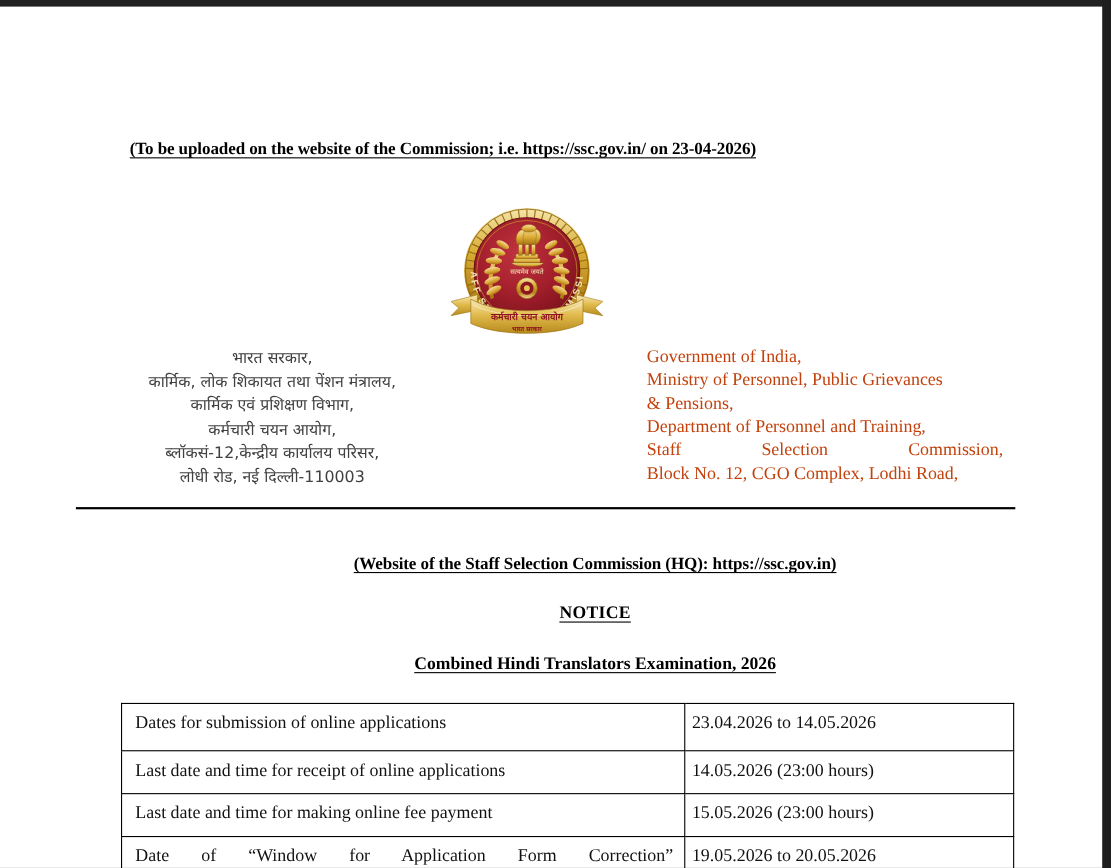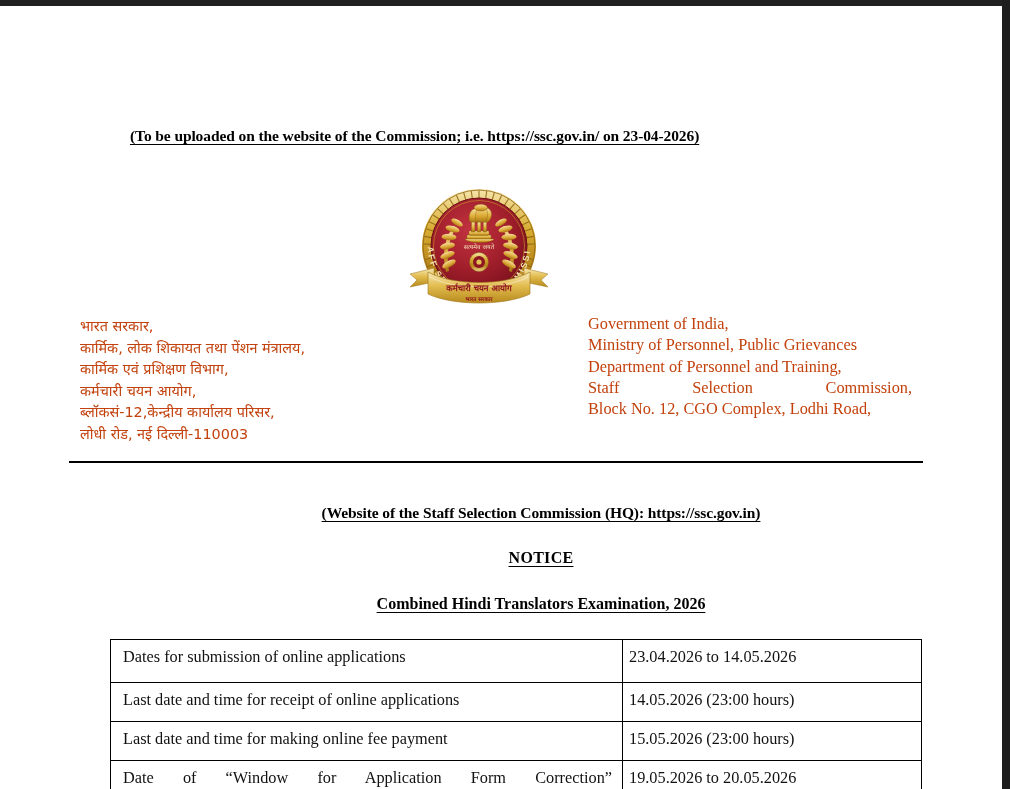--- a/index.html
+++ b/index.html
@@ -33,21 +33,21 @@
     left: 0; top: 6px;
     width: 1002px;
     height: 783px;
     background: #ffffff;
     overflow: hidden;
   }
 
   
   #upload-notice {
     position: absolute;
-    left: 130px;
+    left: 118px;
     top: 121px;
     width: 760px;
     font-size: 15.5px;
     font-weight: bold;
     letter-spacing: -0.1px;
     color: #000;
     text-decoration: underline;
     text-underline-offset: 3px;
     white-space: nowrap;
   }
@@ -61,25 +61,25 @@
     height: 130px;
   }
   #emblem svg { display:block; }
 
   
   #hindi-address {
     position: absolute;
     left: 80px;
     top: 310px;
     width: 335px;
-    text-align: left;
+    text-align: center;
     font-family: "DejaVu Sans", sans-serif;
     font-size: 14.4px;
     line-height: 21.5px;
-    color: #c2410c;
+    color: #404040;
   }
   #english-address {
     position: absolute;
     left: 588px;
     top: 307px;
     width: 330px;
     font-size: 16.3px;
     line-height: 21.3px;
     color: #c2410c;
   }
@@ -333,20 +333,21 @@
     <div>कार्मिक, लोक शिकायत तथा पेंशन मंत्रालय,</div>
     <div>कार्मिक एवं प्रशिक्षण विभाग,</div>
     <div>कर्मचारी चयन आयोग,</div>
     <div>ब्लॉकसं-12,केन्द्रीय कार्यालय परिसर,</div>
     <div>लोधी रोड, नई दिल्ली-110003</div>
   </div>
 
   <div id="english-address">
     <div>Government of India,</div>
     <div>Ministry of Personnel, Public Grievances</div>
+    <div>&amp; Pensions,</div>
     <div>Department of Personnel and Training,</div>
     <div class="justified">Staff Selection Commission,</div>
     <div>Block No. 12, CGO Complex, Lodhi Road,</div>
   </div>
 
   <div id="header-rule"></div>
 
   <div id="website-line" class="center-heading">
     <span>(Website of the Staff Selection Commission (HQ): https://ssc.gov.in)</span>
   </div>

